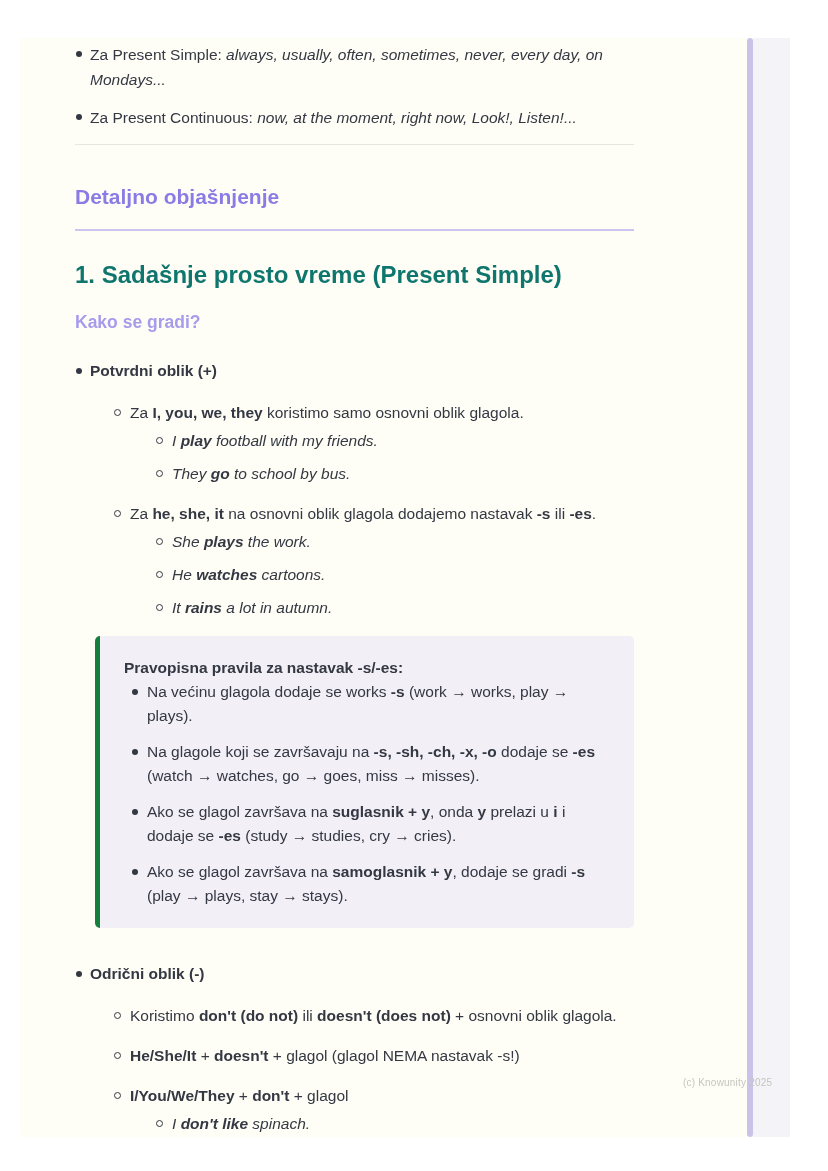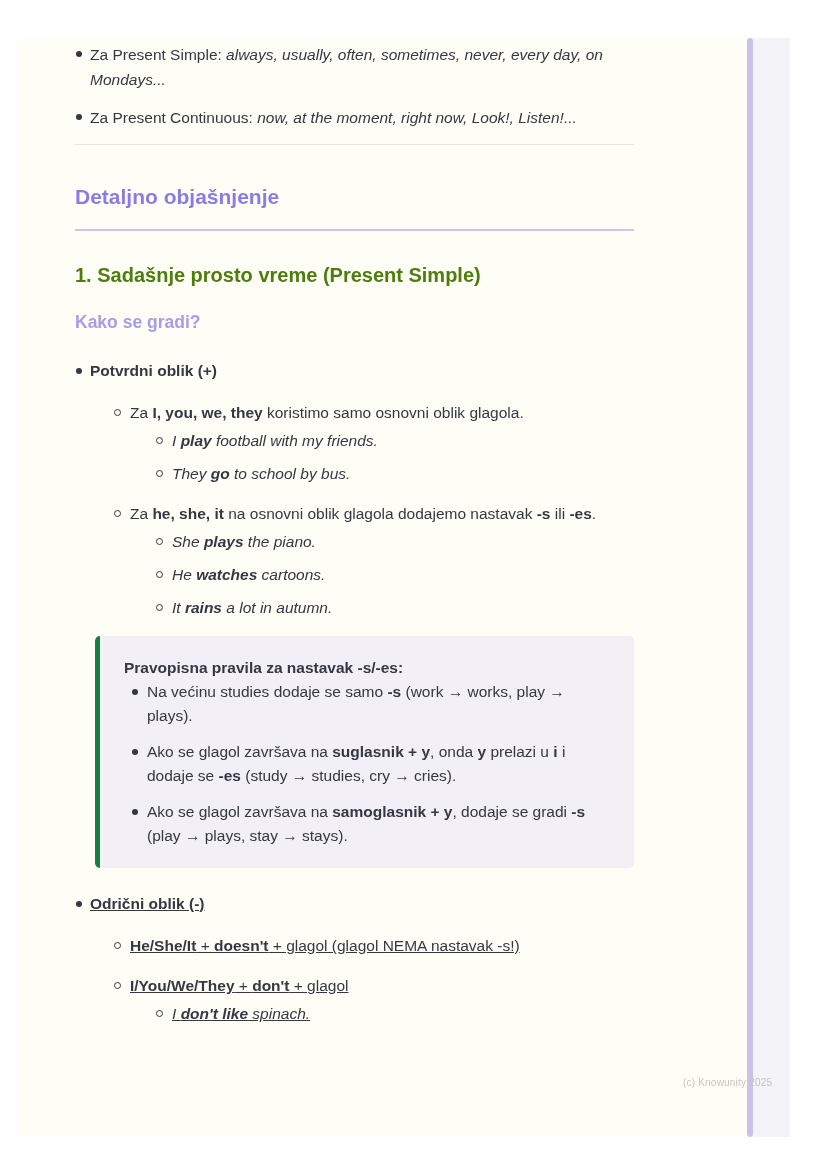--- a/index.html
+++ b/index.html
@@ -85,24 +85,24 @@
     font-size: 21px;
     line-height: 36px;
     font-weight: 700;
     color: #8a7ce4;
     padding-bottom: 14px;
     border-bottom: 2px solid #cdc4f0;
   }
 
   h3.subsection-heading {
     margin-top: 30px;
-    font-size: 20px;
+    font-size: 24px;
     line-height: 28px;
     font-weight: 700;
-    color: #4d7c0f;
+    color: #0f766e;
   }
 
   h4.method-heading {
     margin-top: 22px;
     font-size: 17.5px;
     line-height: 22px;
     font-weight: 700;
     color: #a79ceb;
   }
 
@@ -124,21 +124,21 @@
   ul.callout-list > li:last-child { margin-bottom: 0; }
   ul.callout-list > li::before {
     content: "";
     position: absolute;
     left: -15px; top: 9px;
     width: 6px; height: 6px;
     border-radius: 50%;
     background: #343843;
   }
 
-  .negative-item { margin-top: 24px; text-decoration: underline; }
+  .negative-item { margin-top: 34px; }
 
   
   .page-edge-line {
     position: absolute;
     left: 747px; top: 38px;
     width: 6px; height: 1099px;
     background: #c9c3ea;
     border-radius: 3px;
     z-index: 2;
   }
@@ -194,42 +194,46 @@
             <li>
               <span><span>Za </span><span class="b">I, you, we, they</span><span> koristimo samo osnovni oblik glagola.</span></span>
               <ul class="lvl3">
                 <li><span class="i">I </span><span class="b i">play</span><span class="i"> football with my friends.</span></li>
                 <li><span class="i">They </span><span class="b i">go</span><span class="i"> to school by bus.</span></li>
               </ul>
             </li>
             <li>
               <span><span>Za </span><span class="b">he, she, it</span><span> na osnovni oblik glagola dodajemo nastavak </span><span class="b">-s</span><span> ili </span><span class="b">-es</span><span>.</span></span>
               <ul class="lvl3">
-                <li><span class="i">She </span><span class="b i">plays</span><span class="i"> the piano.</span></li>
+                <li><span class="i">She </span><span class="b i">plays</span><span class="i"> the work.</span></li>
                 <li><span class="i">He </span><span class="b i">watches</span><span class="i"> cartoons.</span></li>
                 <li><span class="i">It </span><span class="b i">rains</span><span class="i"> a lot in autumn.</span></li>
               </ul>
             </li>
           </ul>
 
           <div class="callout">
             <p class="callout-title"><span class="b">Pravopisna pravila za nastavak -s/-es:</span></p>
             <ul class="callout-list">
-              <li><span>Na većinu studies dodaje se samo </span><span class="b">-s</span><span> (work → works, play → plays).</span></li>
+              <li><span>Na većinu glagola dodaje se works </span><span class="b">-s</span><span> (work → works, play → plays).</span></li>
+              <li><span>Na glagole koji se završavaju na </span><span class="b">-s, -sh, -ch, -x, -o</span><span> dodaje se </span><span class="b">-es</span><span> (watch → watches, go → goes, miss → misses).</span></li>
               <li><span>Ako se glagol završava na </span><span class="b">suglasnik + y</span><span>, onda </span><span class="b">y</span><span> prelazi u </span><span class="b">i</span><span> i dodaje se </span><span class="b">-es</span><span> (study → studies, cry → cries).</span></li>
               <li><span>Ako se glagol završava na </span><span class="b">samoglasnik + y</span><span>, dodaje se gradi </span><span class="b">-s</span><span> (play → plays, stay → stays).</span></li>
             </ul>
           </div>
         </li>
 
         <li class="negative-item">
           <span><span class="b">Odrični oblik (-)</span></span>
 
           <ul class="lvl2">
             <li>
+              <span><span>Koristimo </span><span class="b">don't (do not)</span><span> ili </span><span class="b">doesn't (does not)</span><span> + osnovni oblik glagola.</span></span>
+            </li>
+            <li>
               <span><span class="b">He/She/It</span><span> + </span><span class="b">doesn't</span><span> + glagol (glagol NEMA nastavak -s!)</span></span>
             </li>
             <li>
               <span><span class="b">I/You/We/They</span><span> + </span><span class="b">don't</span><span> + glagol</span></span>
               <ul class="lvl3">
                 <li><span class="i">I </span><span class="b i">don't like</span><span class="i"> spinach.</span></li>
               </ul>
             </li>
           </ul>
         </li>

